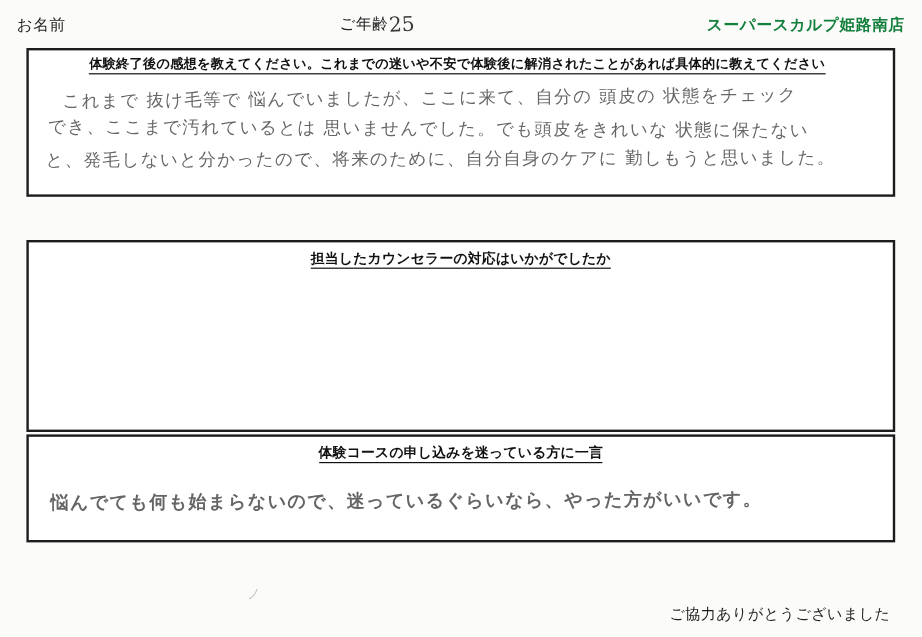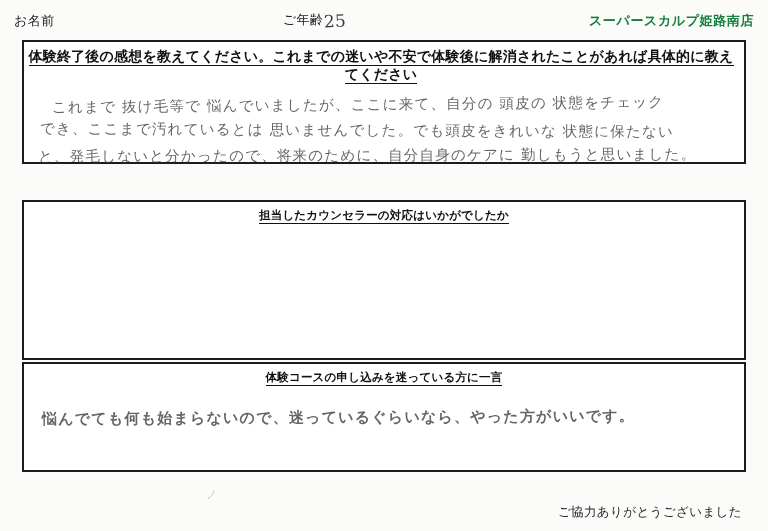--- a/index.html
+++ b/index.html
@@ -79,37 +79,37 @@
   .qbox {
     position: absolute;
     left: 22px;
     right: 22px;
     border: 2px solid #1c1c1c;
     background: #ffffff;
     box-sizing: border-box;
   }
   #box1 { top: 40px;  height: 124px; }
   #box2 { top: 200px; height: 160px; }
-  #box3 { top: 362px; height: 110px; }
+  #box3 { top: 362px; height: 90px; }
 
   .qtitle {
     text-align: center;
     font-size: 11.5px;
     font-weight: bold;
     letter-spacing: 0.2px;
     color: #111;
     padding-top: 6px;
     padding-bottom: 3px;
     line-height: 1.3;
   }
   #box1 .qtitle {
     padding-top: 5px;
     padding-left: 4px;
     padding-right: 10px;
-    font-size: 14px;
+    font-size: 11px;
   }
   .qtitle span.u {
     border-bottom: 1px solid #111;
     padding-bottom: 1px;
   }
 
   
   .hand {
     font-family: "DejaVu Serif", "Liberation Serif", serif;
     color: #3a3a3a;

